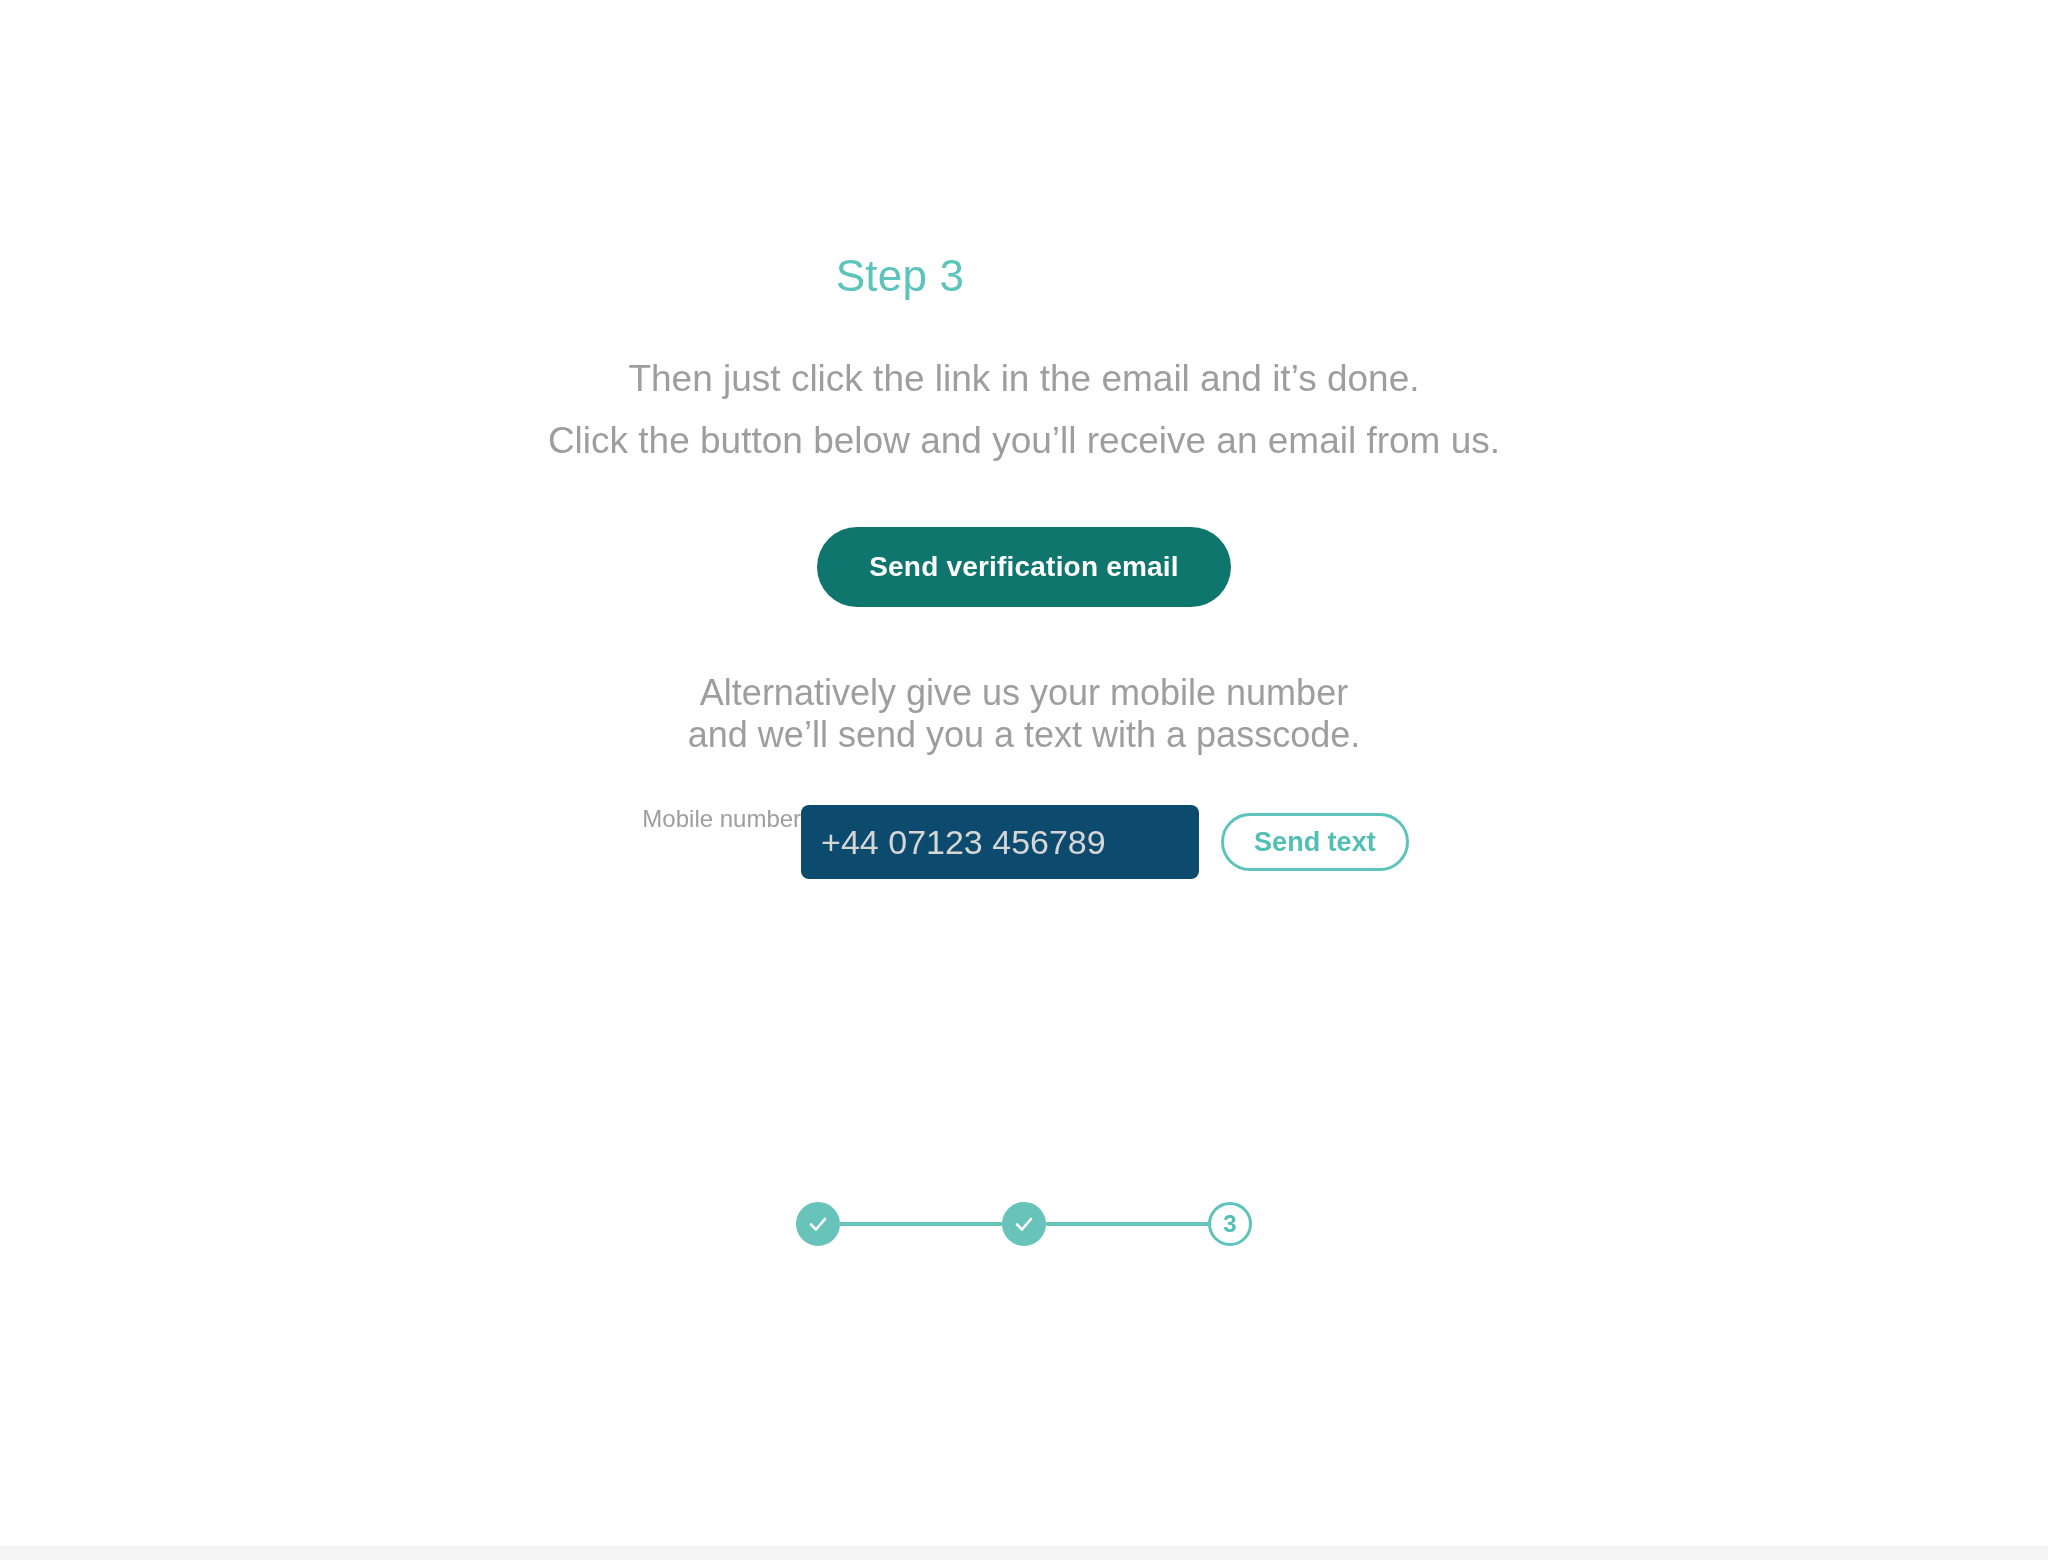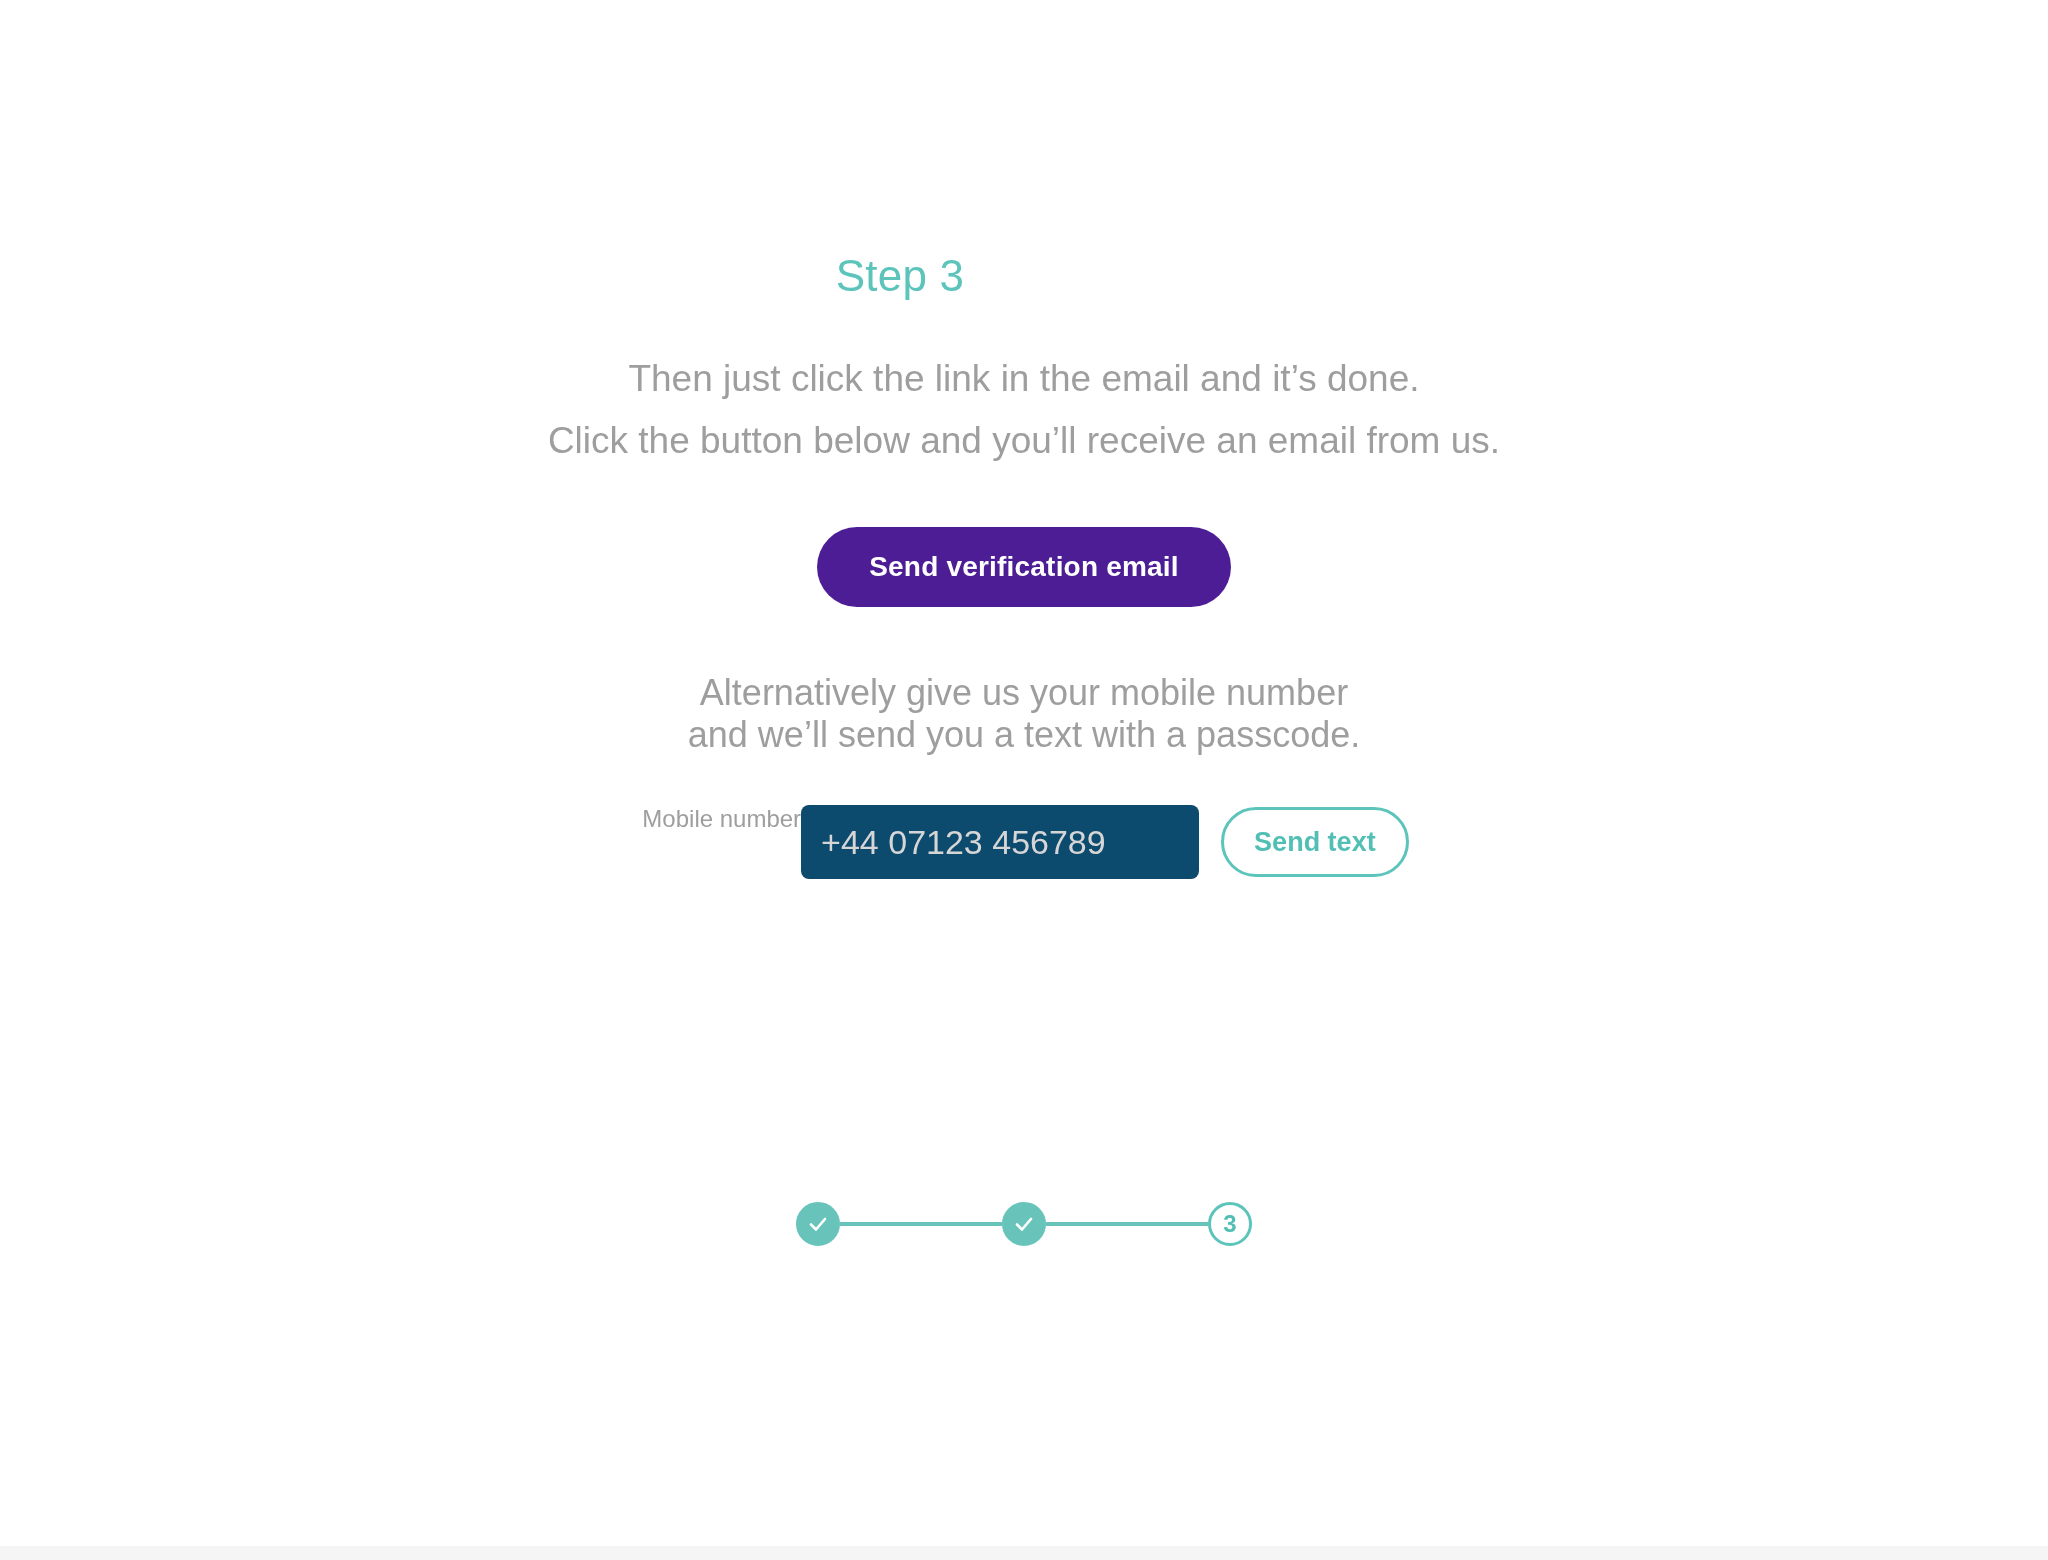--- a/index.html
+++ b/index.html
@@ -58,21 +58,21 @@
   
   .primary-btn-wrap {
     position: absolute;
     top: 527px;
     left: 0;
     width: 2048px;
     display: flex;
     justify-content: center;
   }
   .primary-btn {
-    background: #4c1d95;
+    background: #0f766e;
     color: #ffffff;
     border: none;
     border-radius: 44px;
     height: 80px;
     padding: 8px 52px;
     font-family: "Liberation Sans", sans-serif;
     font-size: 28px;
     font-weight: 700;
     letter-spacing: 0.2px;
     cursor: pointer;
@@ -136,21 +136,21 @@
   .mobile-input::placeholder {
     color: #d6d6d6;
     opacity: 1;
   }
   .secondary-btn {
     margin-left: 22px;
     background: #ffffff;
     color: #52bfb5;
     border: 3px solid #5cc4bb;
     border-radius: 40px;
-    height: 70px;
+    height: 58px;
     padding: 0 30px;
     font-family: "Liberation Sans", sans-serif;
     font-size: 27px;
     font-weight: 700;
     cursor: pointer;
     box-sizing: border-box;
     display: flex;
     align-items: center;
     justify-content: center;
   }

